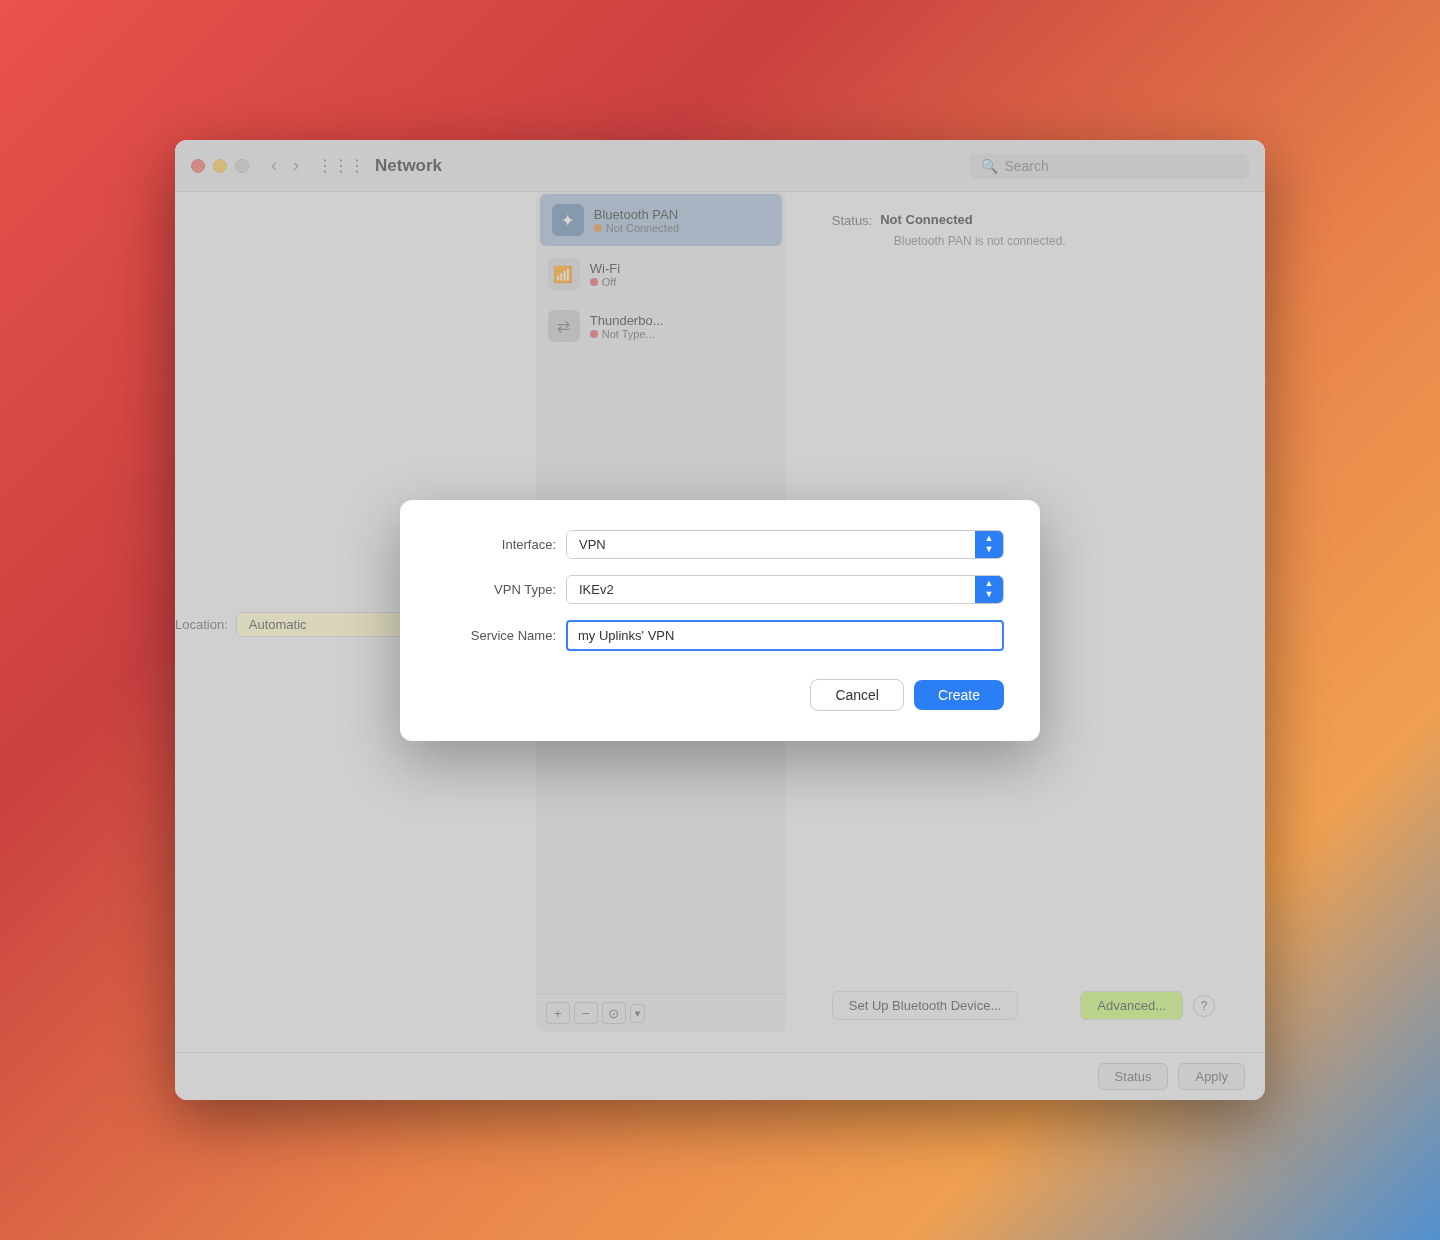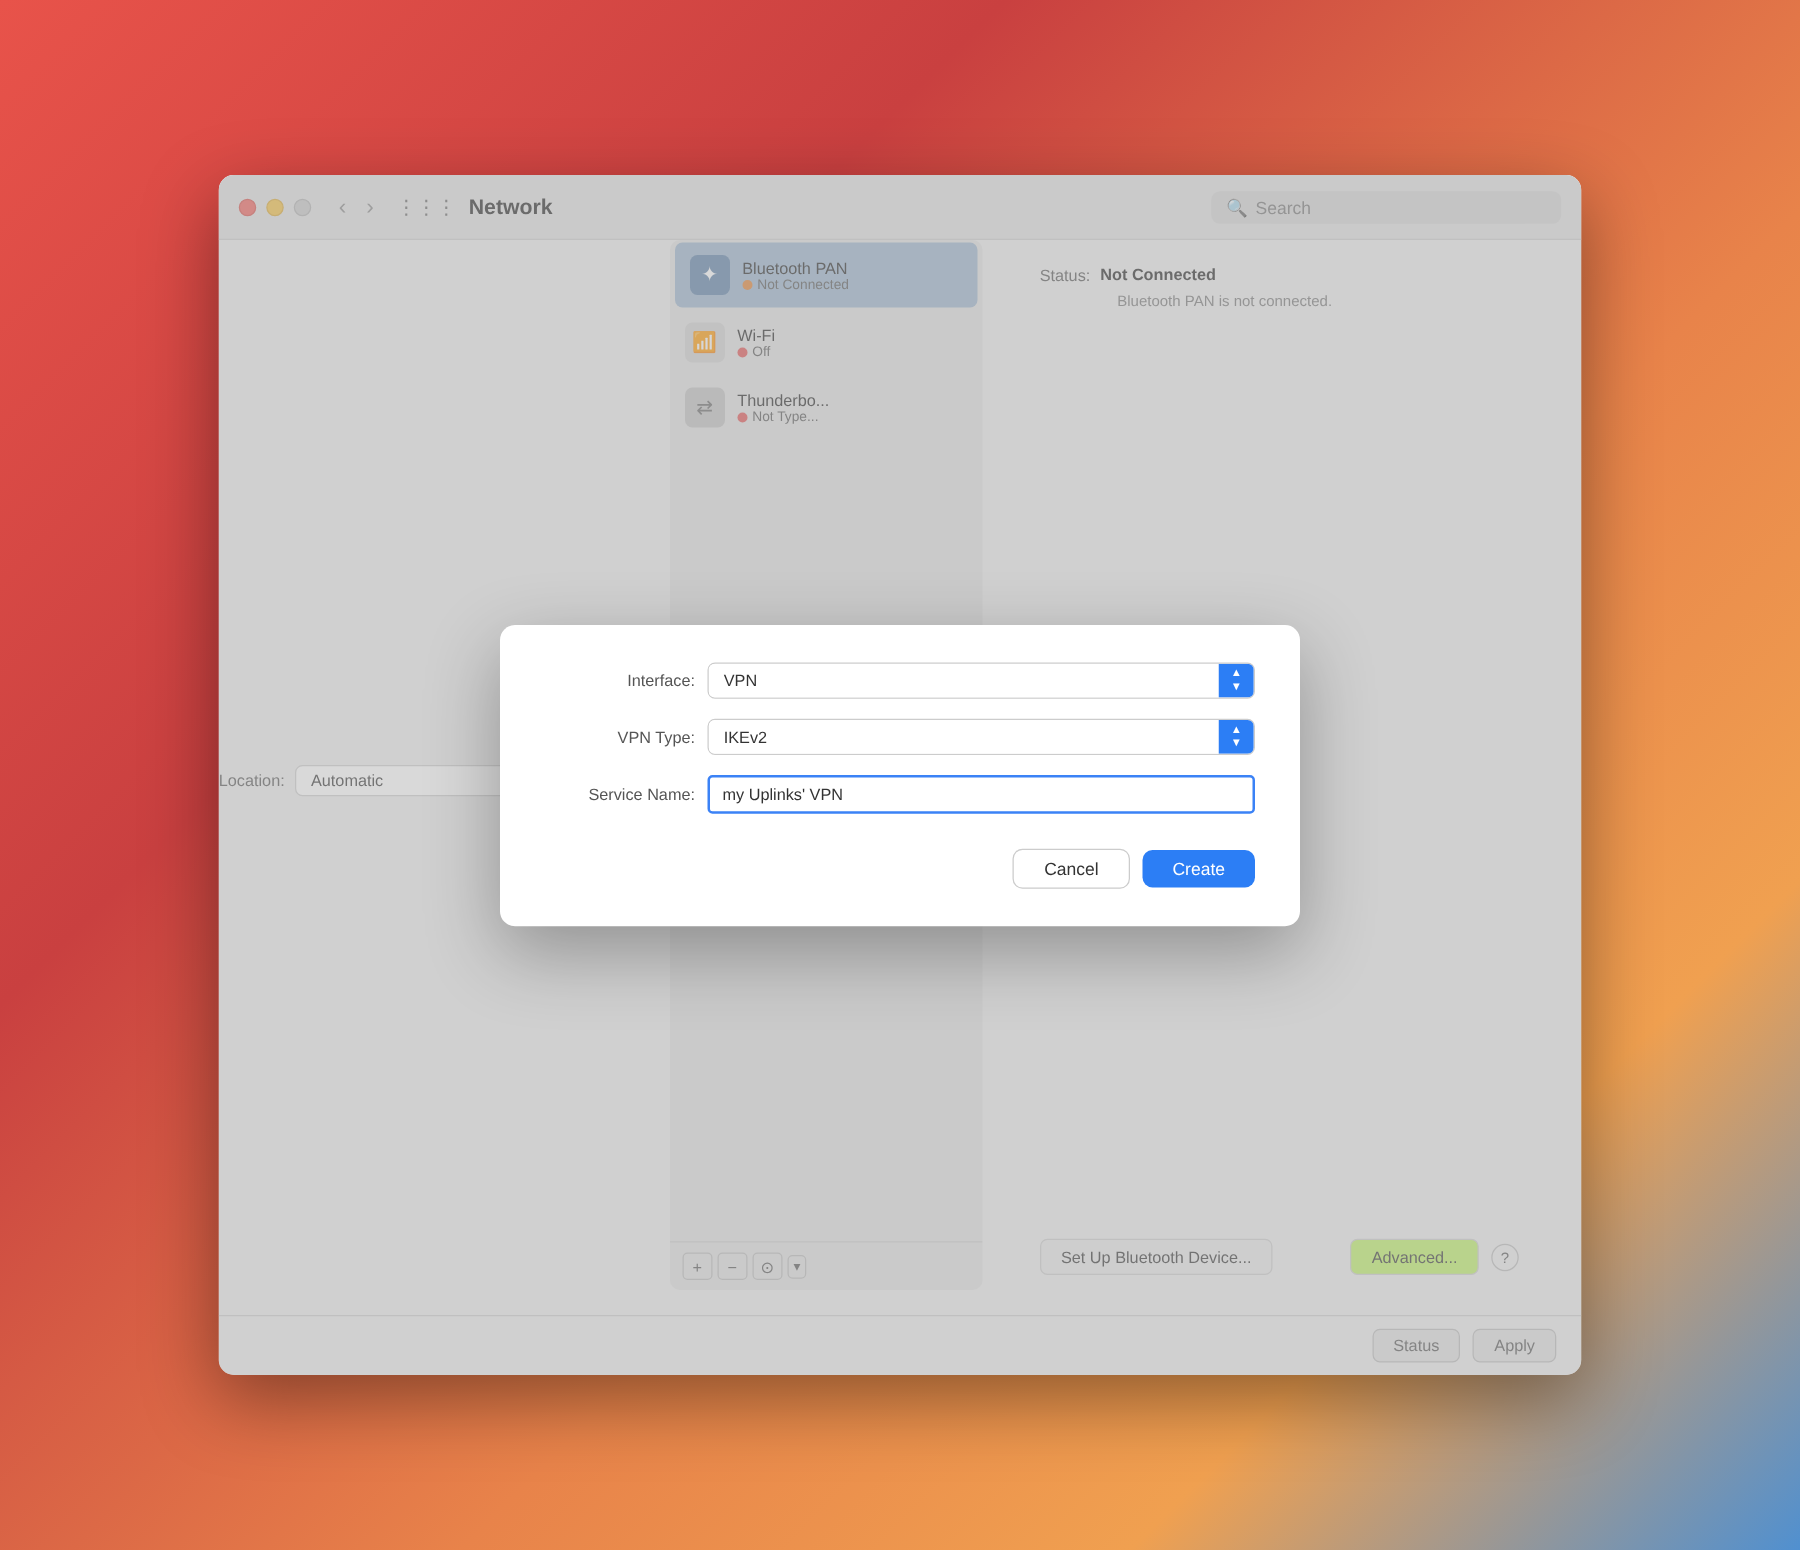--- a/index.html
+++ b/index.html
@@ -125,21 +125,21 @@
     }
 
     .location-label {
       font-size: 13px;
       color: #555;
     }
 
     .location-dropdown {
       display: flex;
       align-items: center;
-      background: #ffffff;
+      background: #fef9c3;
       border: 1px solid #ccc;
       border-radius: 6px;
       padding: 4px 12px;
       font-size: 13px;
       color: #333;
       cursor: pointer;
       gap: 6px;
       width: 280px;
       justify-content: space-between;
     }

